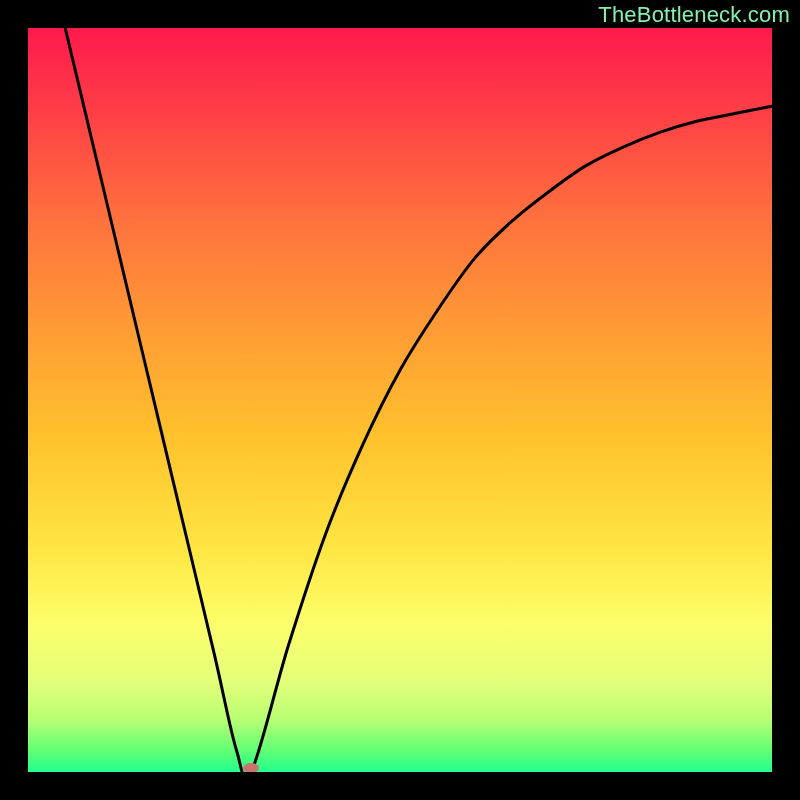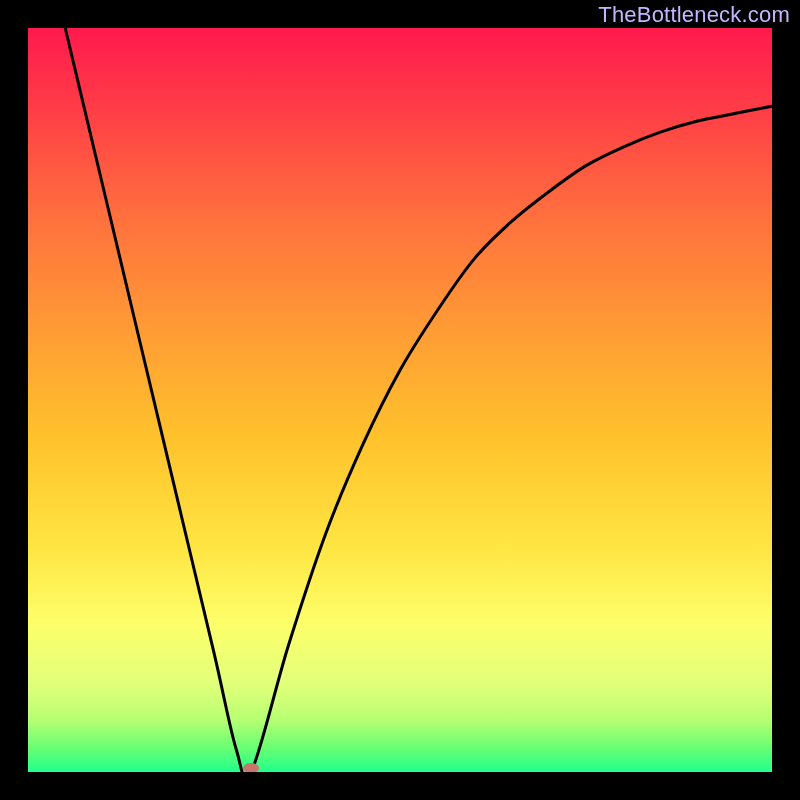--- a/index.html
+++ b/index.html
@@ -16,21 +16,21 @@
     width: 800px;
     height: 800px;
     background: #000;
   }
   .watermark {
     position: absolute;
     top: 2px;
     right: 10px;
     font-size: 22px;
     font-weight: 500;
-    color: #c4b5fd;
+    color: #86efac;
     letter-spacing: 0.2px;
     z-index: 10;
     text-align: center;
   }
   .plot-area {
     position: absolute;
     left: 28px;
     right: 28px;
     top: 28px;
     bottom: 28px;

